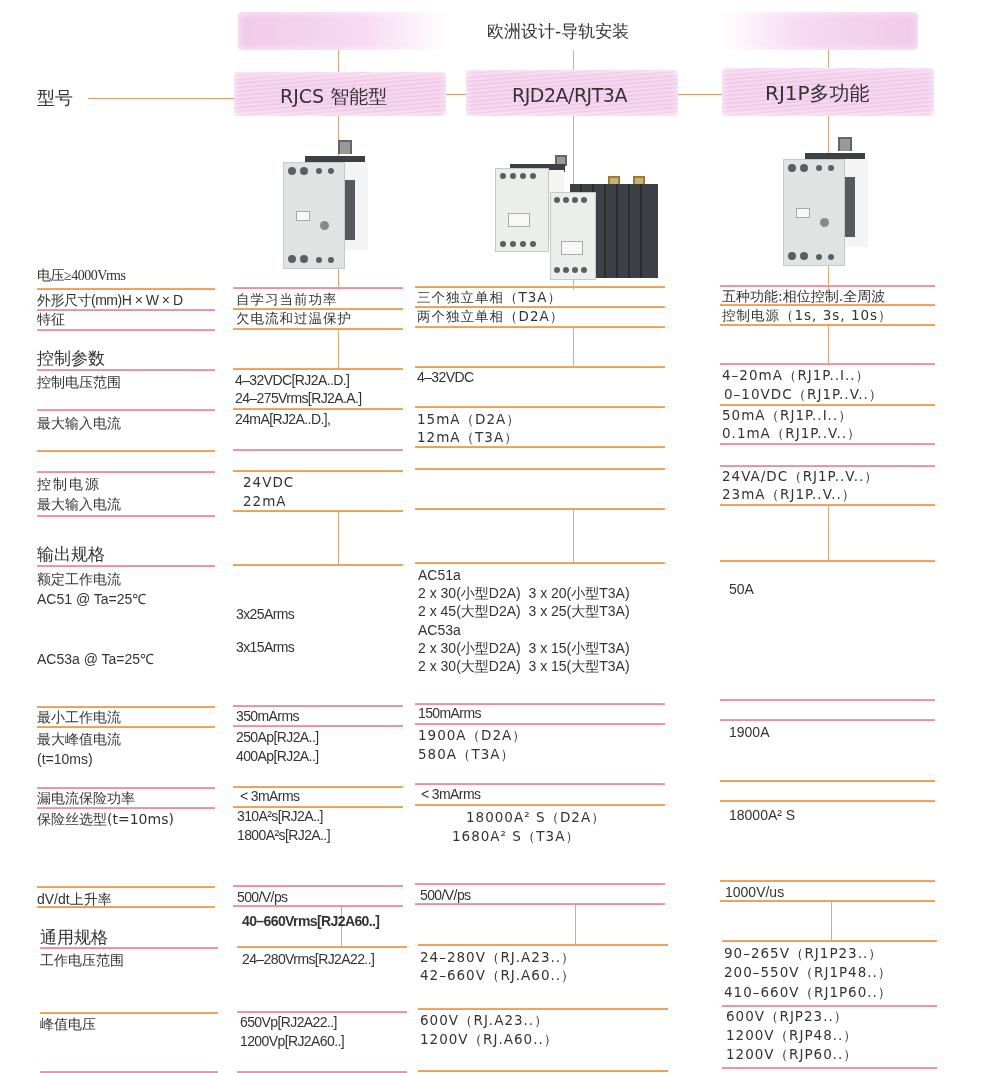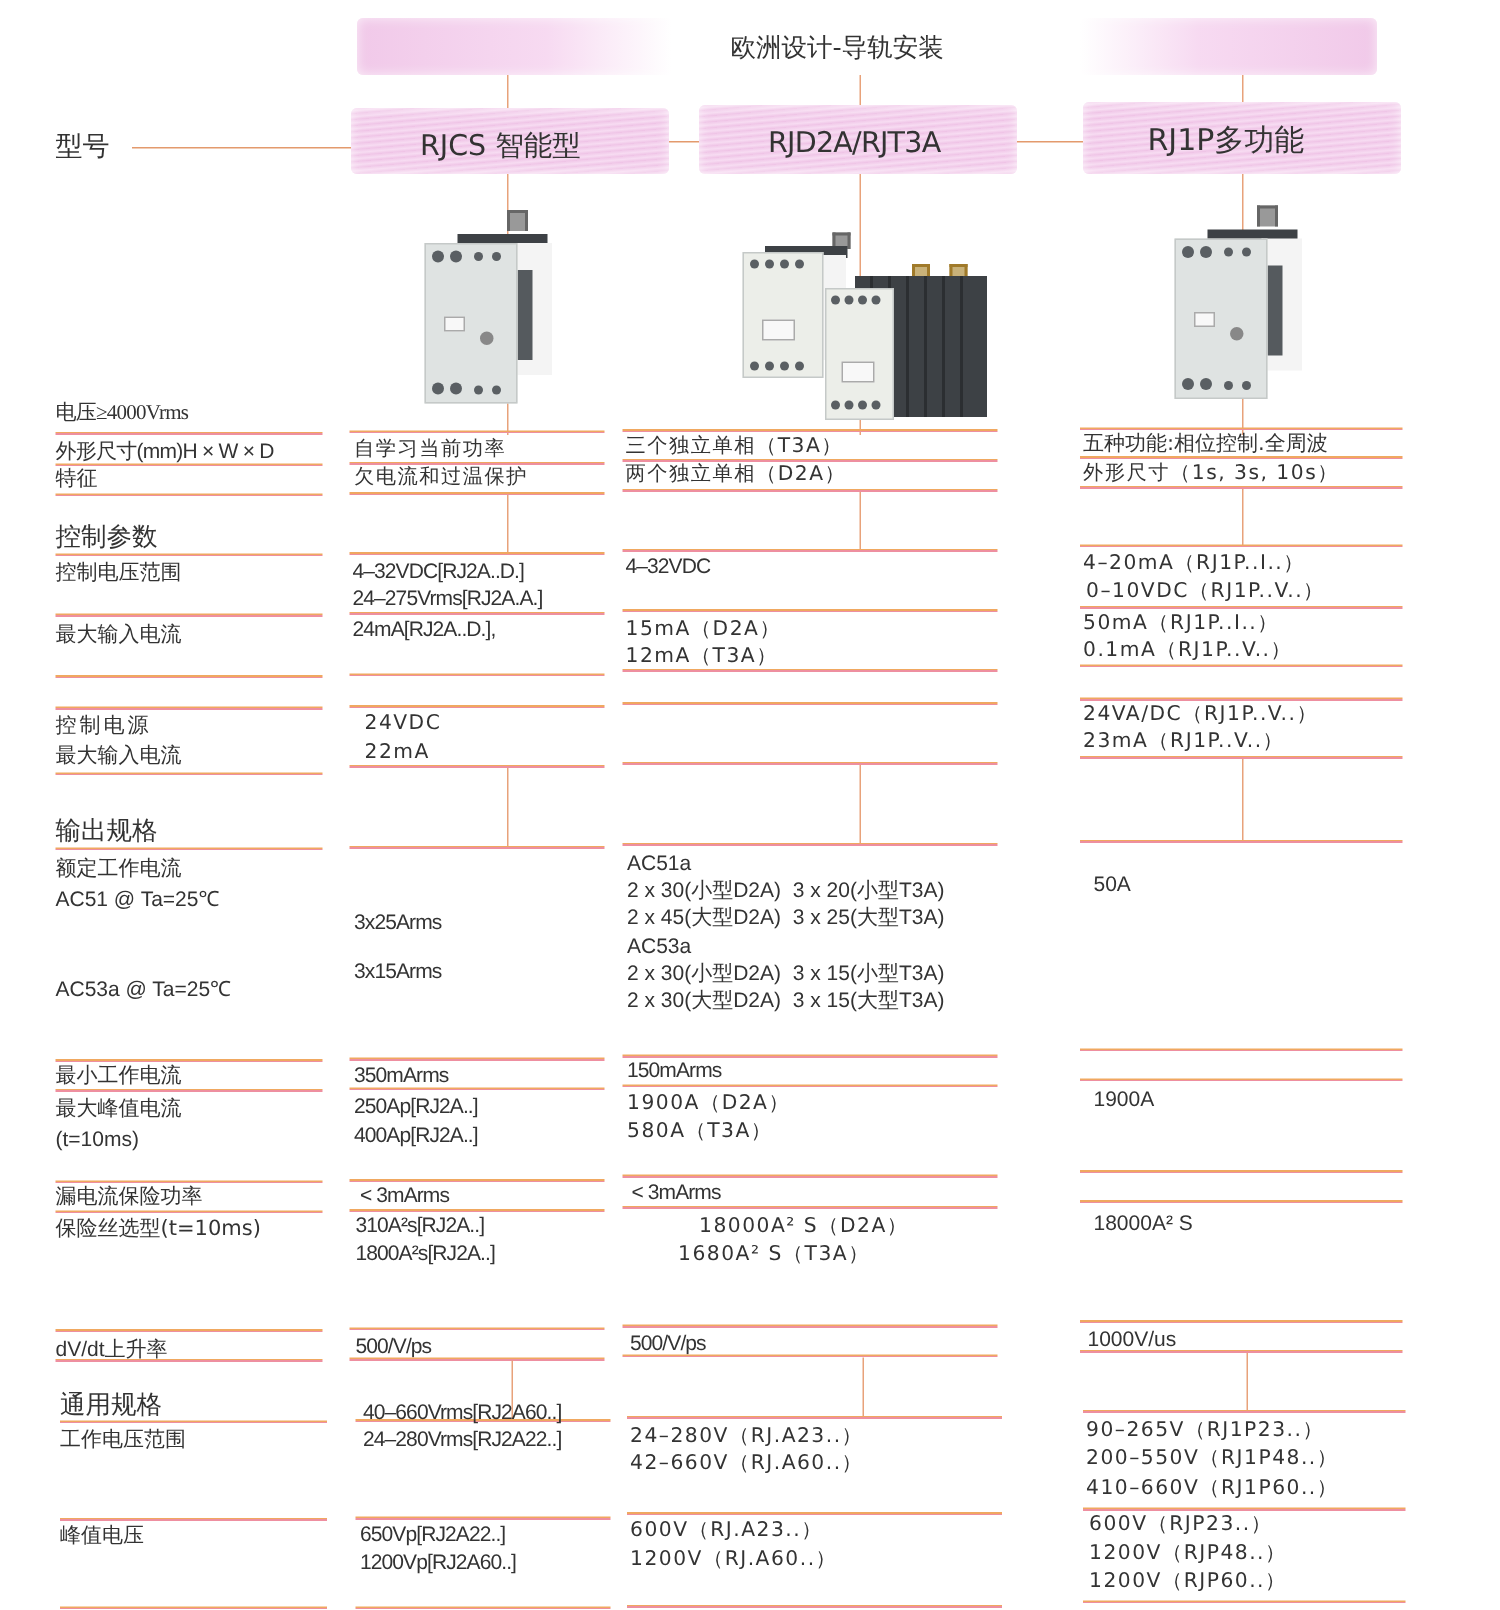--- a/index.html
+++ b/index.html
@@ -151,21 +151,21 @@
 <div class="cell" style="left:722px;top:287px;">五种功能:相位控制.全周波</div>
 
 <div class="hline" style="left:37px;top:309px;width:178px;"></div>
 <div class="hline" style="left:233px;top:308px;width:170px;"></div>
 <div class="hline" style="left:415px;top:306px;width:250px;"></div>
 <div class="hline" style="left:720px;top:304px;width:215px;"></div>
 
 <div class="lbl" style="left:37px;top:310px;">特征</div>
 <div class="cell wide" style="left:236px;top:309px;">欠电流和过温保护</div>
 <div class="cell wide" style="left:417px;top:307px;">两个独立单相（D2A）</div>
-<div class="cell wide" style="left:722px;top:306px;">外形尺寸（1s, 3s, 10s）</div>
+<div class="cell wide" style="left:722px;top:306px;">控制电源（1s, 3s, 10s）</div>
 
 <div class="hline" style="left:37px;top:329px;width:178px;"></div>
 <div class="hline" style="left:233px;top:328px;width:170px;"></div>
 <div class="hline" style="left:415px;top:326px;width:250px;"></div>
 <div class="hline" style="left:720px;top:324px;width:215px;"></div>
 
 <div class="vline" style="left:338px;top:330px;height:38px;"></div>
 <div class="vline" style="left:573px;top:328px;height:38px;"></div>
 <div class="vline" style="left:828px;top:326px;height:38px;"></div>
 
@@ -305,21 +305,21 @@
 
 <div class="lbl section" style="left:40px;top:928px;">通用规格</div>
 
 <div class="hline" style="left:40px;top:947px;width:178px;"></div>
 <div class="hline" style="left:237px;top:946px;width:170px;"></div>
 <div class="hline" style="left:418px;top:944px;width:250px;"></div>
 <div class="hline" style="left:722px;top:940px;width:215px;"></div>
 
 <div class="lbl" style="left:40px;top:951px;">工作电压范围</div>
 <div class="cell cond" style="left:242px;top:950px;">24–280Vrms[RJ2A22..]</div>
-<div class="cell cond" style="left:242px;top:932px;">40–660Vrms[RJ2A60..]</div>
+<div class="cell cond" style="left:242px;top:912px;font-weight:bold;">40–660Vrms[RJ2A60..]</div>
 <div class="cell wide" style="left:420px;top:948px;">24–280V（RJ.A23..）</div>
 <div class="cell wide" style="left:420px;top:966px;">42–660V（RJ.A60..）</div>
 <div class="cell wide" style="left:724px;top:944px;">90–265V（RJ1P23..）</div>
 <div class="cell wide" style="left:724px;top:963px;">200–550V（RJ1P48..）</div>
 <div class="cell wide" style="left:724px;top:983px;">410–660V（RJ1P60..）</div>
 
 <div class="hline" style="left:40px;top:1012px;width:178px;"></div>
 <div class="hline" style="left:237px;top:1011px;width:170px;"></div>
 <div class="hline" style="left:418px;top:1008px;width:250px;"></div>
 <div class="hline" style="left:722px;top:1005px;width:215px;"></div>

